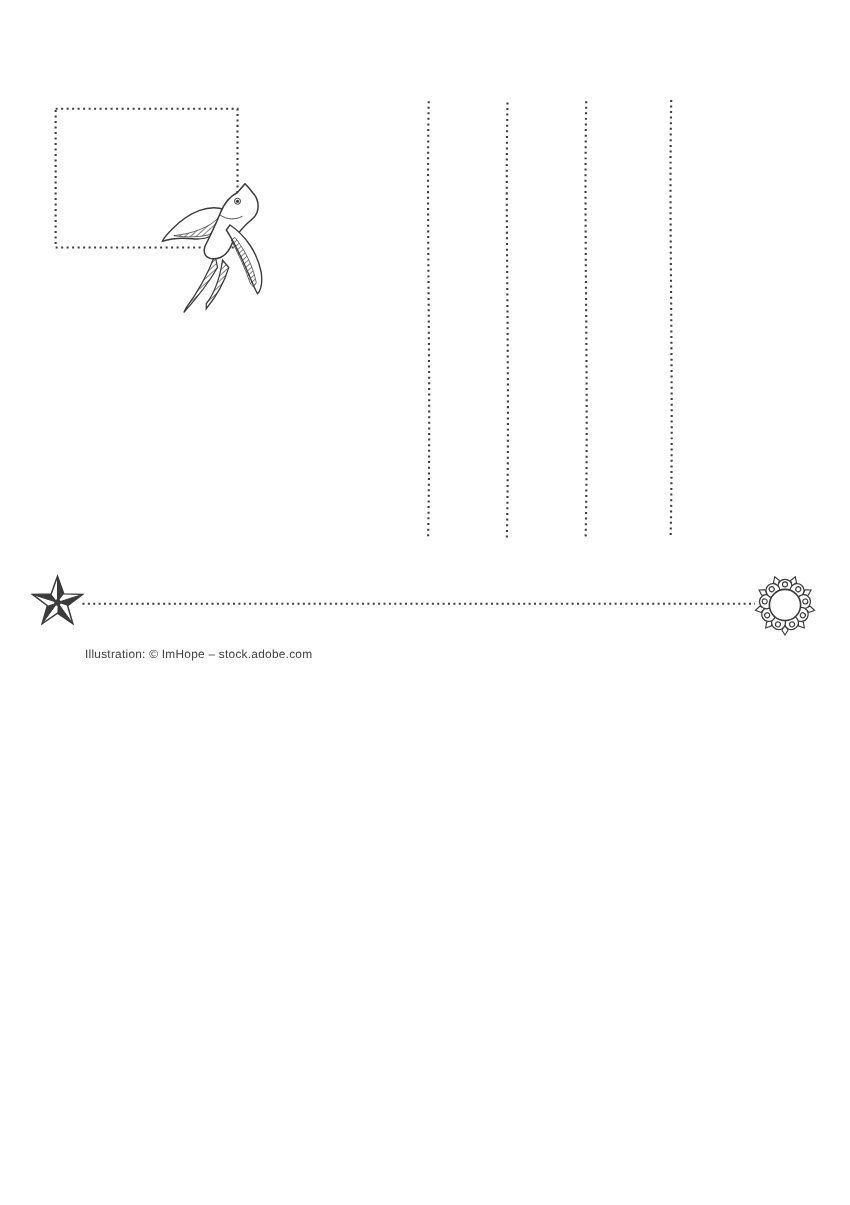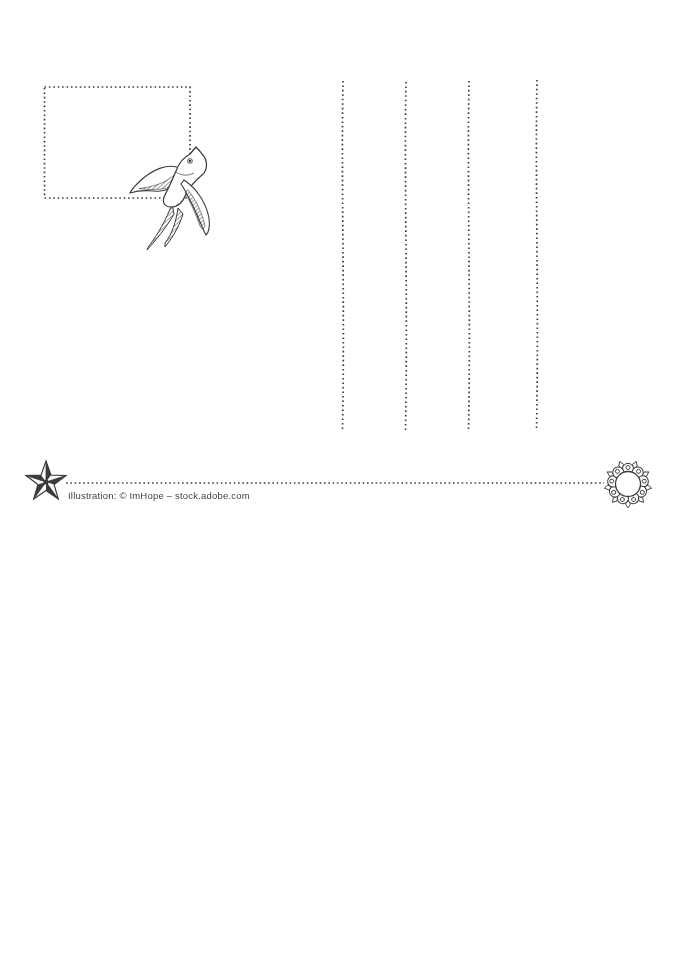--- a/index.html
+++ b/index.html
@@ -16,21 +16,21 @@
     overflow: hidden;
   }
   .art {
     position: absolute;
     left: 0;
     top: 0;
   }
   .caption {
     position: absolute;
     left: 68px;
-    top: 490px;
+    top: 518px;
     font-size: 9.5px;
     letter-spacing: 0.2px;
     color: #3f3f3f;
     white-space: nowrap;
   }
 </style>
 </head>
 <body>
 
 <div class="page">

